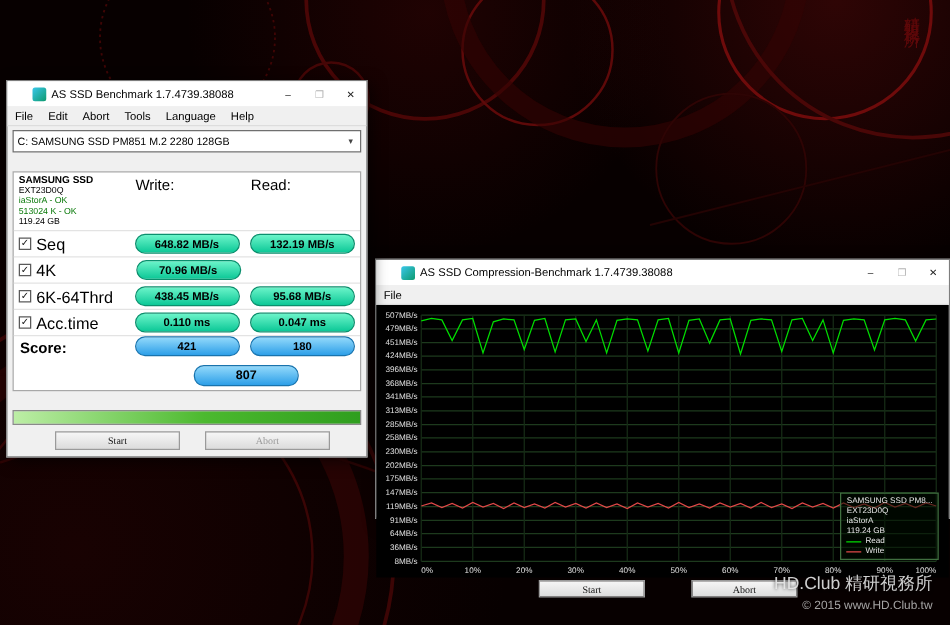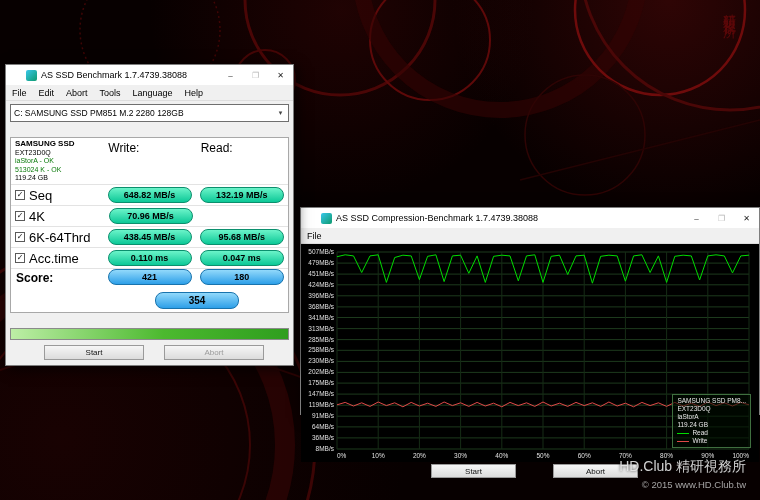--- a/index.html
+++ b/index.html
@@ -19,21 +19,21 @@
   
   .win{position:absolute;background:#f0f0f0;border:1px solid #7e7e7e;box-shadow:3px 3px 12px rgba(0,0,0,.7);font-size:9px;color:#000}
   .titlebar{height:20px;background:#fff;display:flex;align-items:center;padding-left:20px}
   .app-icon{width:11px;height:11px;border-radius:2px;background:linear-gradient(135deg,#39c7ea,#0d9a6e);margin-right:4px;flex:none}
   .title{font-size:9px;white-space:nowrap;overflow:hidden}
   .winbtns{margin-left:auto;display:flex;height:100%}
   .winbtn{width:25px;display:flex;align-items:center;justify-content:center;font-size:8px;color:#222;cursor:default}
   .winbtn.dis{color:#b4b4b4}
   .menubar{height:16px;background:#f0f0f0;display:flex;align-items:center;border-bottom:1px solid #ddd}
   .menuitem{padding:0 6px;font-size:9px}
-  .btn{position:absolute;background:linear-gradient(180deg,#f6f6f6,#dcdcdc);border:1px solid #9a9a9a;font-size:8px;font-family:Liberation Sans, sans-serif;color:#111}
+  .btn{position:absolute;background:linear-gradient(180deg,#f6f6f6,#dcdcdc);border:1px solid #9a9a9a;font-size:8px;font-family:Liberation Serif, serif;color:#111}
 
   
   .win1{left:5px;top:64px;width:289px;z-index:10}
   .combo-row{padding:3px 4px}
   .combo{height:18px;background:#fff;border:1px solid #6f6f6f;display:flex;align-items:center;font-size:8.5px;padding-left:3px}
   .combo-arrow{margin-left:auto;width:15px;height:100%;display:flex;align-items:center;justify-content:center;color:#444;font-size:7px}
   .panel{margin:12px 4px;background:#fff;border:1px solid #a8a8a8}
   .prow{display:flex;border-top:1px solid #e3e3e3}
   .prow.first{border-top:none}
   .cell-label{width:93px;padding:2px 4px;display:flex;align-items:center}
@@ -204,21 +204,21 @@
     <div class="prow score-row">
       <div class="score-label">Score:</div>
       <div class="cell-val">
           <span class="chip blue">421</span>
         </div>
       <div class="cell-val">
           <span class="chip blue">180</span>
         </div>
     </div>
     <div class="prow total-row">
-      <span class="chip blue total-chip">354</span>
+      <span class="chip blue total-chip">807</span>
     </div>
   </div>
 
   <div class="progress-row">
     <div class="progress"></div>
   </div>
   <div class="btnrow1">
     <button class="btn start1">Start</button>
     <button class="btn abort1">Abort</button>
   </div>

